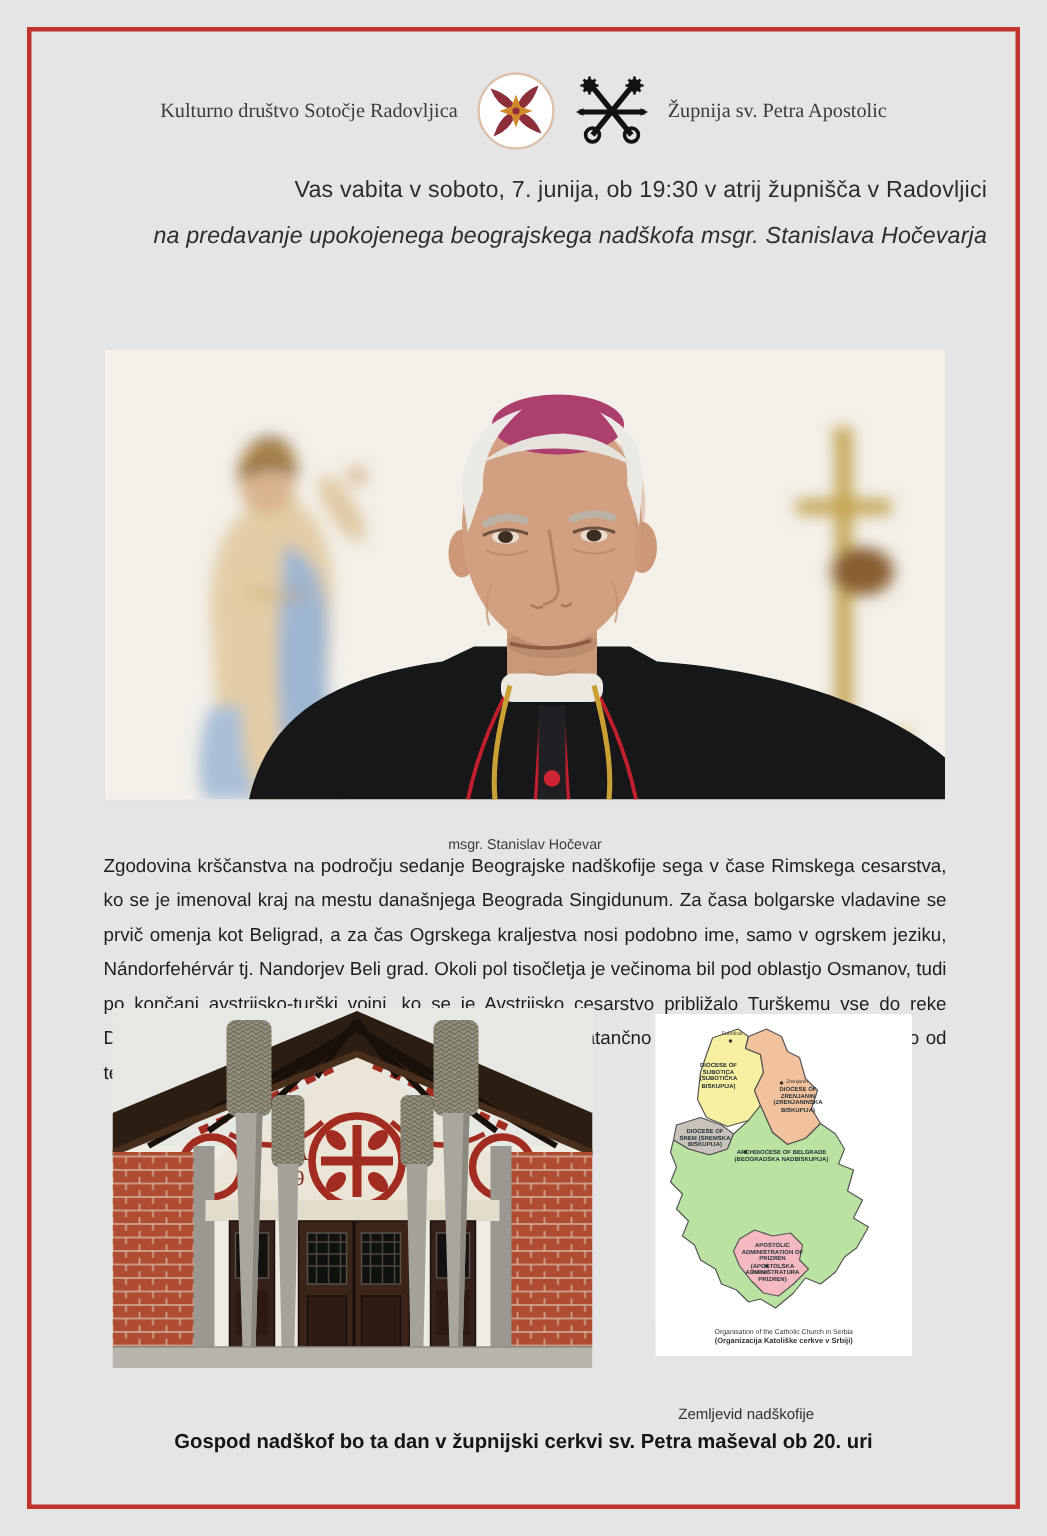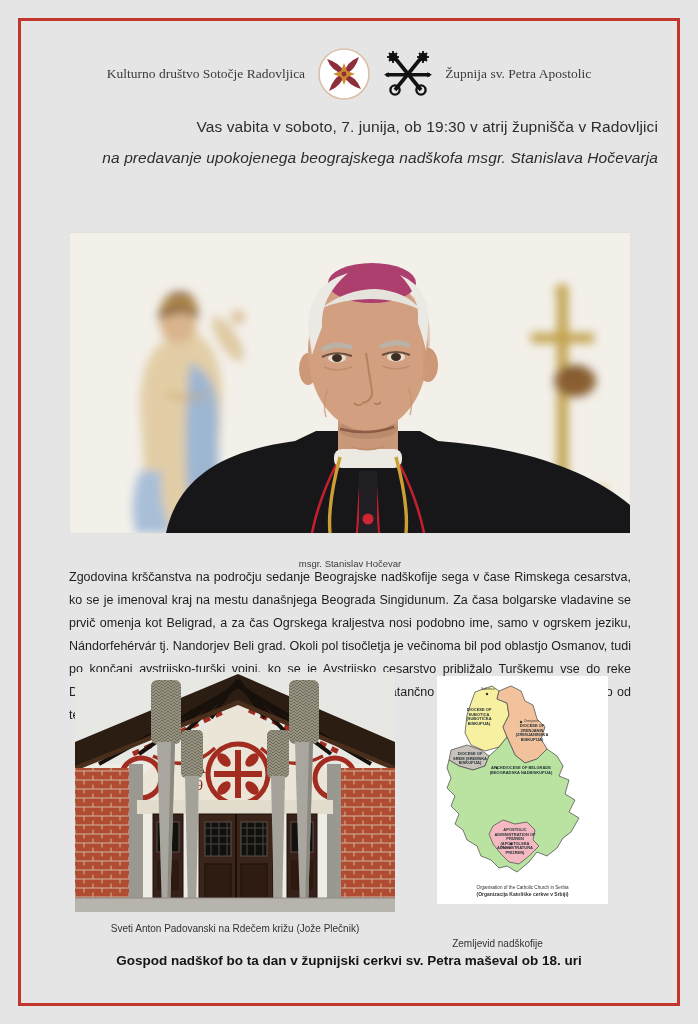--- a/index.html
+++ b/index.html
@@ -291,17 +291,16 @@
     <div class="map-label" style="left:16px;top:76px;width:34px;">Diocese of Srem (Sremska biskupija)</div>
     <div class="map-label" style="left:46px;top:90px;width:76px;">Archdiocese of Belgrade (Beogradska nadbiskupija)</div>
     <div class="map-label" style="left:56px;top:152px;width:44px;">Apostolic Administration of Prizren (Apostolska administratura Prizren)</div>
     <div class="map-city" style="left:44px;top:11px;">Subotica</div>
     <div class="map-city" style="left:87px;top:43px;">Zrenjanin</div>
     <div class="map-city" style="left:64px;top:170px;">Prizren</div>
     <div class="map-cap map-cap1">Organisation of the Catholic Church in Serbia</div>
     <div class="map-cap map-cap2">(Organizacija Katoliške cerkve v Srbiji)</div>
   </div>
 
-  <div class="fig-caption cap-church">Sveti Anton Padovanski na Rdečem križu (Jože Plečnik)</div>
   <div class="fig-caption cap-map">Zemljevid nadškofije</div>
 
-  <div class="footer-line">Gospod nadškof bo ta dan v župnijski cerkvi sv. Petra maševal ob 18. uri</div>
+  <div class="footer-line">Gospod nadškof bo ta dan v župnijski cerkvi sv. Petra maševal ob 20. uri</div>
 </div>
 
 </body></html>

